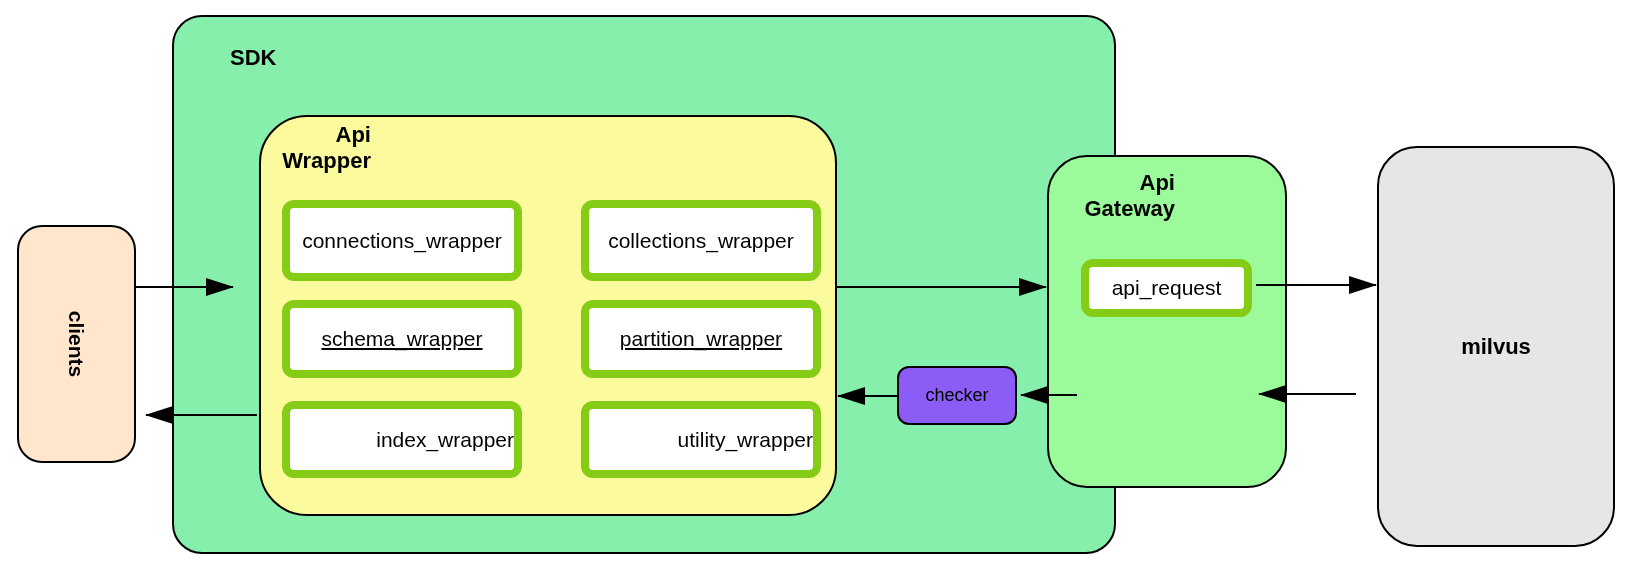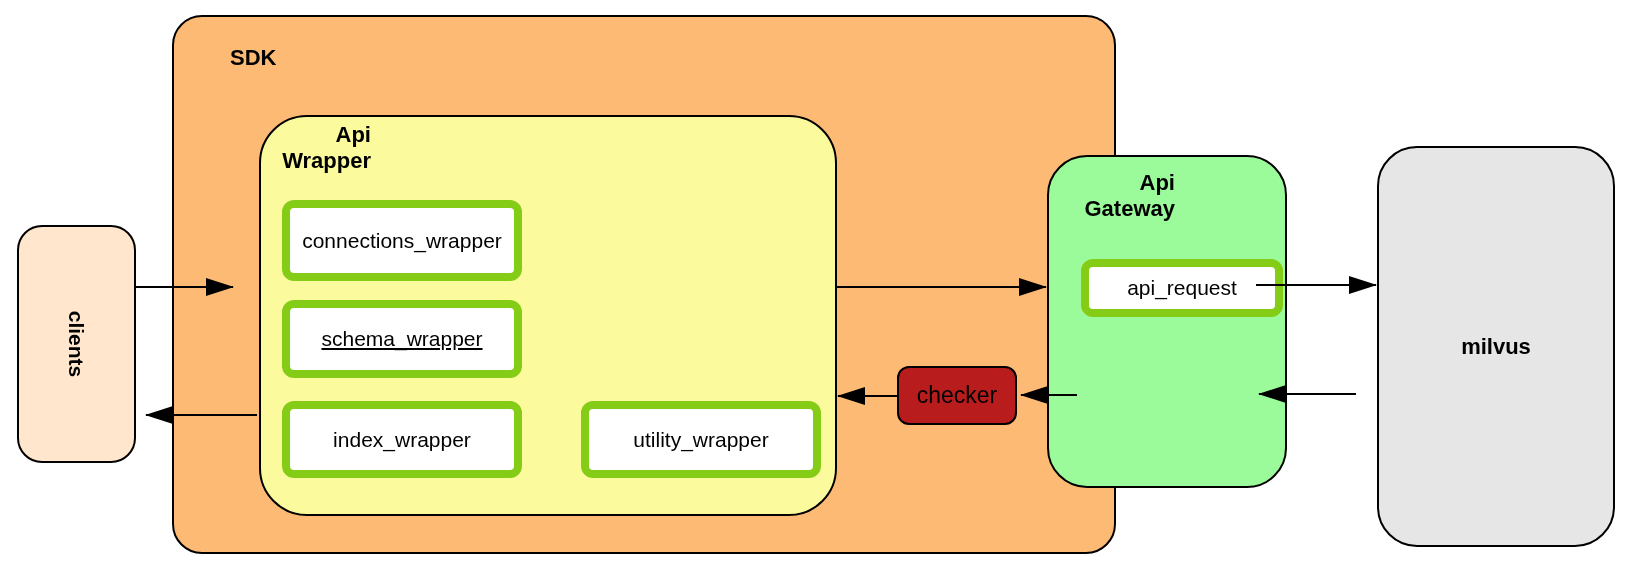--- a/index.html
+++ b/index.html
@@ -28,21 +28,21 @@
     background: #FFE6CC; border-radius: 25px;
   }
   .clients .vlabel {
     font-weight: bold; font-size: 21px;
     transform: rotate(90deg);
     white-space: nowrap;
   }
   
   .sdk {
     left: 172px; top: 15px; width: 944px; height: 539px;
-    background: #fdba74; border-radius: 30px;
+    background: #86efac; border-radius: 30px;
   }
   .sdk-title {
     position: absolute; left: 56px; top: 28px;
     font-weight: bold; font-size: 22px;
   }
   
   .api-wrapper {
     left: 85px; top: 98px; width: 578px; height: 401px;
     background: #FBFB9E; border-radius: 48px;
   }
@@ -55,34 +55,34 @@
   .module {
     position: absolute;
     background: #ffffff; border: 8px solid #84cc16; border-radius: 12px;
     box-sizing: border-box;
     font-size: 21px;
   }
   .m-col1 { left: 21px; width: 240px; }
   .m-col2 { left: 320px; width: 240px; }
   .m-row1 { top: 83px;  height: 81px; }
   .m-row2 { top: 183px; height: 78px; text-decoration: underline; }
-  .m-row3 { top: 284px; height: 77px; }
+  .m-row3 { top: 284px; height: 77px; justify-content: flex-end; }
   
   .checker {
     left: 897px; top: 366px; width: 120px; height: 59px;
-    background: #b91c1c; border-radius: 12px;
-    font-size: 23px;
+    background: #8b5cf6; border-radius: 12px;
+    font-size: 18px;
   }
   
   .api-gateway {
     left: 1047px; top: 155px; width: 240px; height: 333px;
     background: #9BFB9B; border-radius: 40px;
   }
   .api-gateway .block-title { left: 18px; top: 13px; width: 108px; }
-  .gw-request  { left: 32px; top: 102px; width: 202px; height: 58px; }
+  .gw-request  { left: 32px; top: 102px; width: 171px; height: 58px; }
   .gw-response { left: 30px; top: 213px; width: 180px; height: 57px; }
   
   .milvus {
     left: 1377px; top: 146px; width: 238px; height: 401px;
     background: #E6E6E6; border-radius: 40px;
     font-weight: bold; font-size: 22px; text-align: center;
   }
   
   .arrows {
     position: absolute; left: 0; top: 0;
@@ -103,22 +103,28 @@
   <div class="node sdk">
     <div class="sdk-title">SDK</div>
 
     <div class="node api-wrapper">
       <div class="block-title">Api
 Wrapper</div>
 
       <div class="module m-col1 m-row1 centered">
         <span>connections_wrapper</span>
       </div>
+      <div class="module m-col2 m-row1 centered">
+        <span>collections_wrapper</span>
+      </div>
       <div class="module m-col1 m-row2 centered">
         <span>schema_wrapper</span>
+      </div>
+      <div class="module m-col2 m-row2 centered">
+        <span>partition_wrapper</span>
       </div>
       <div class="module m-col1 m-row3 centered">
         <span>index_wrapper</span>
       </div>
       <div class="module m-col2 m-row3 centered">
         <span>utility_wrapper</span>
       </div>
     </div>
   </div>
 

